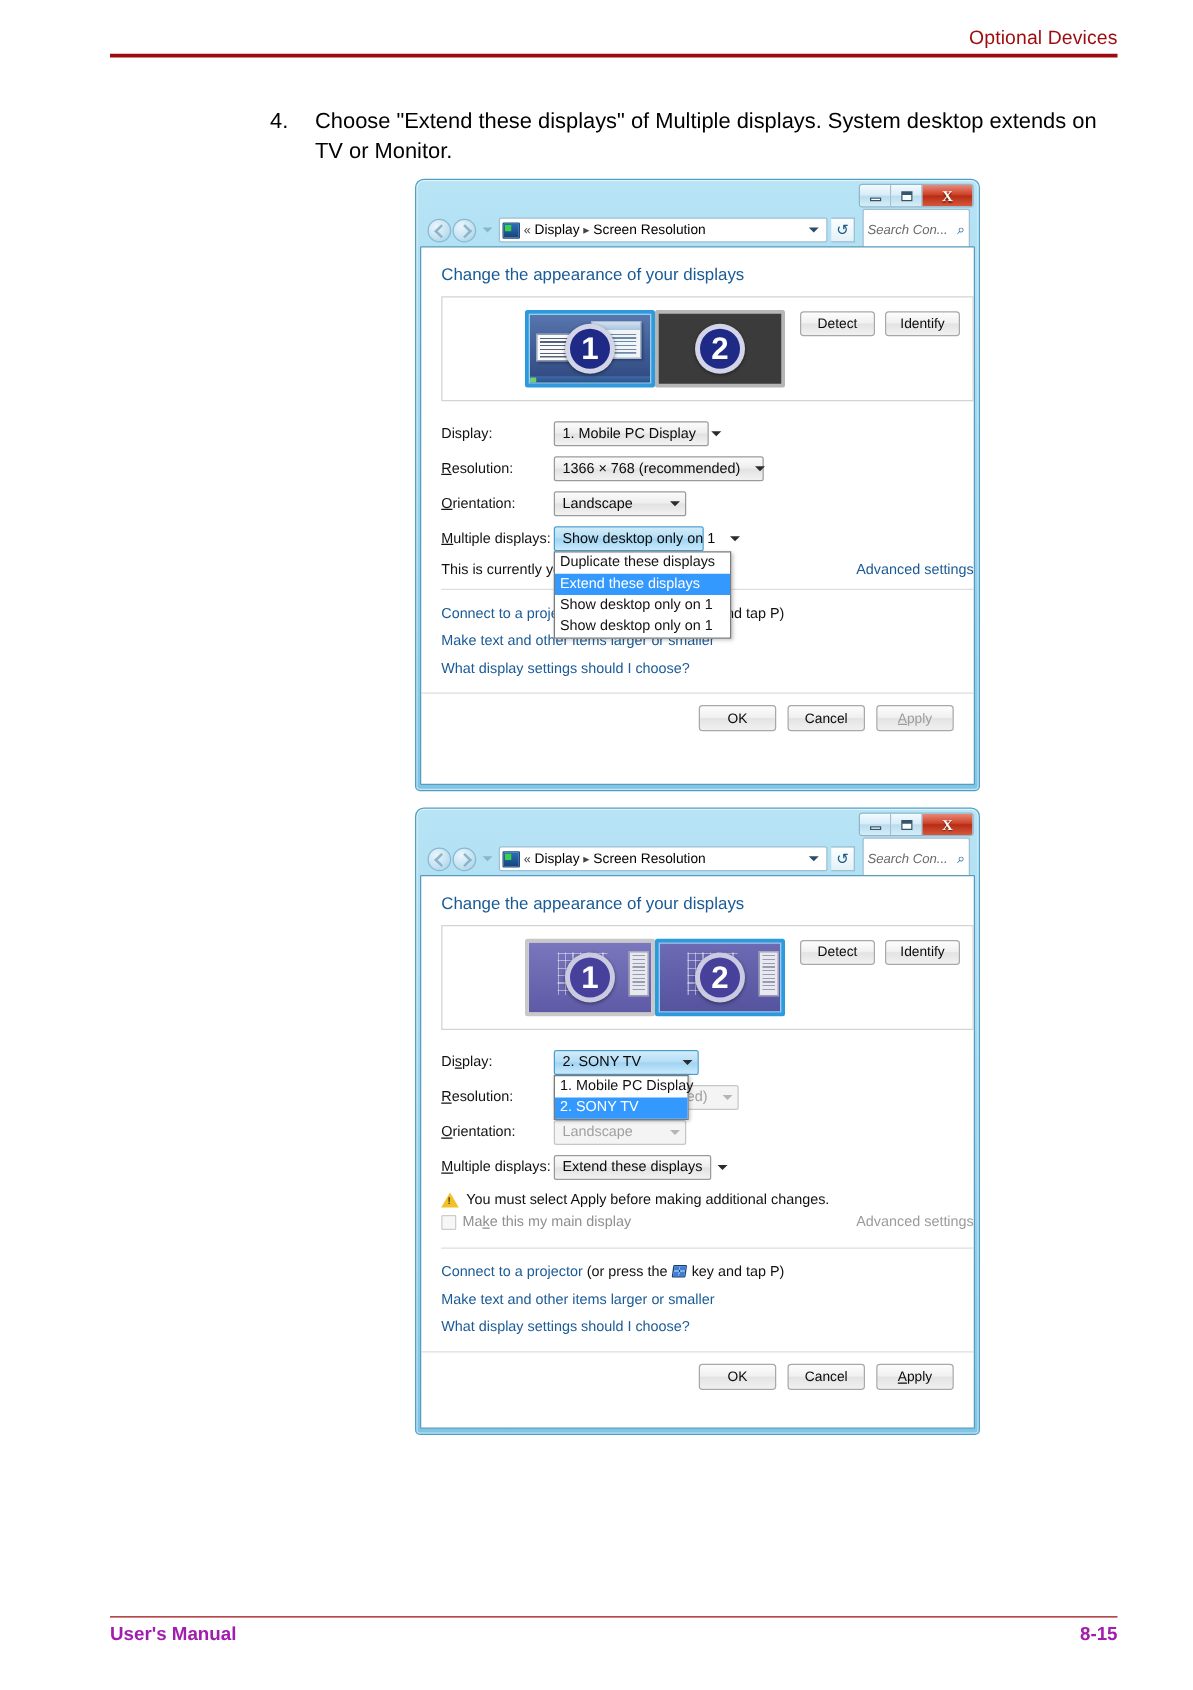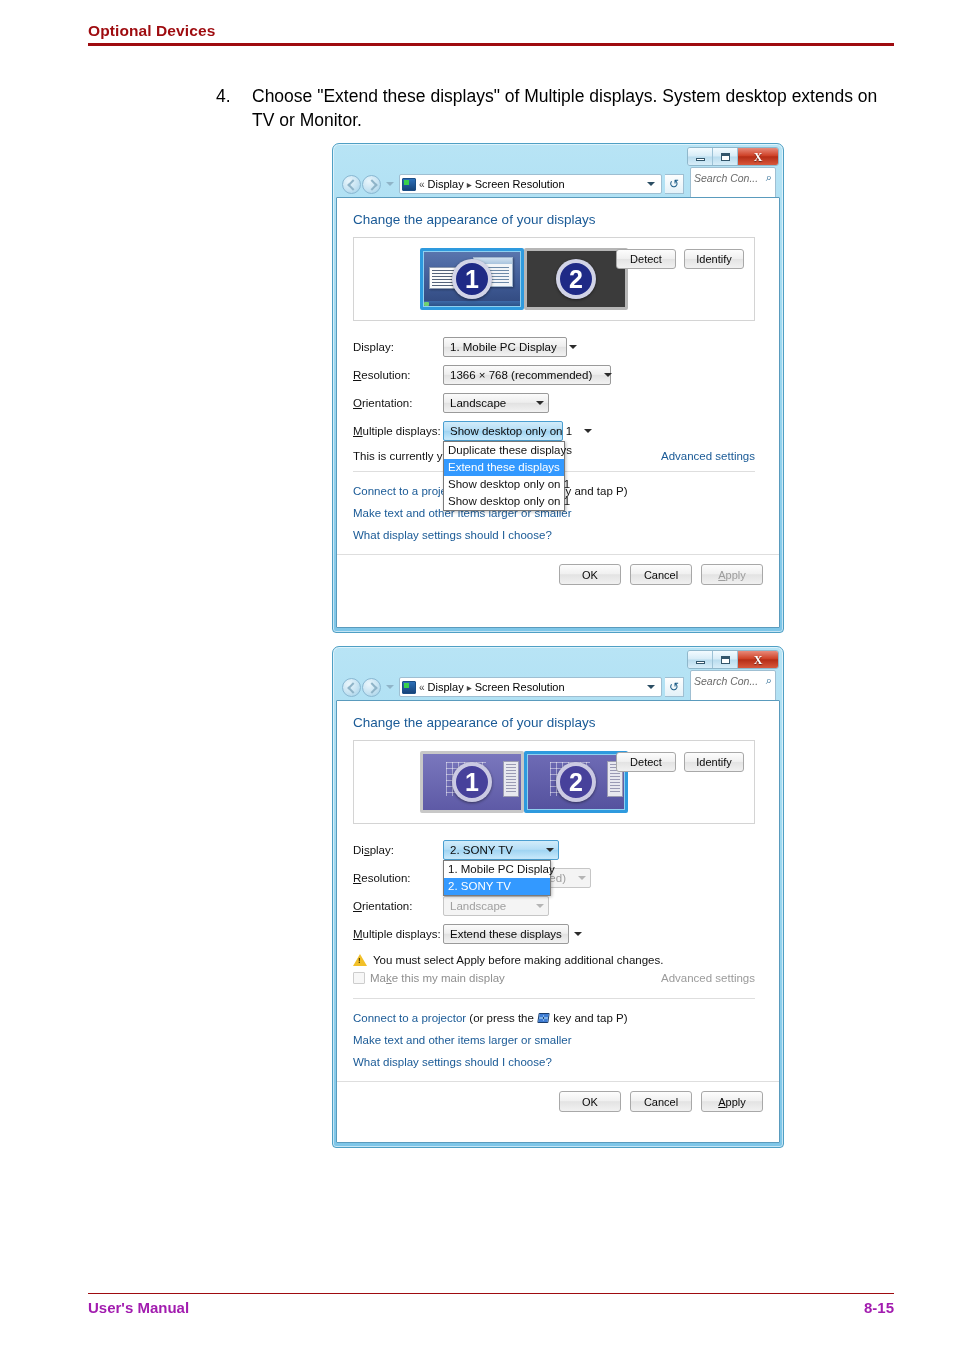--- a/index.html
+++ b/index.html
@@ -16,24 +16,24 @@
     overflow: hidden;
   }
 
   
   .pg-header {
     position: absolute;
     left: 88px; top: 22px;
     width: 806px;
   }
   .pg-header-title {
-    text-align: left;
+    text-align: right;
     color: #9e0b0f;
     font-size: 15.5px;
-    font-weight: bold;
+    font-weight: normal;
     letter-spacing: .1px;
     padding-bottom: 3px;
   }
   .pg-header-rule {
     height: 2.5px;
     background: #9e0b0f;
     width: 806px;
   }
 
   
@@ -190,21 +190,21 @@
     background: linear-gradient(180deg,#fdfefe 0%, #e3f1f8 100%);
     display: flex; align-items: center; justify-content: center;
     font-size: 12px; color: #1a5b86;
     flex: none;
   }
   .searchbox {
     width: 86px; height: 20px;
     background: #fff;
     border: 1px solid #9fbfd2;
     border-radius: 2px;
-    display: flex; align-items: flex-end;
+    display: flex; align-items: center;
     padding: 16px 3px;
     font-size: 10.5px;
     font-style: italic;
     color: #6a6a6a;
     flex: none;
     margin-left: 3px;
   }
   .searchbox .mag {
     margin-left: auto;
     font-style: normal;
@@ -213,21 +213,21 @@
   }
 
   
   .win-client {
     background: #fff;
     border: 1px solid #5a9bbd;
     border-radius: 1px;
     position: relative;
   }
   .client-inner {
-    padding: 14px 24px 0 16px;
+    padding: 14px 0 0 16px;
     position: relative;
   }
   .page-title {
     color: #1a5a96;
     font-size: 13.5px;
     margin-bottom: 10px;
   }
 
   
   .preview {
@@ -664,21 +664,21 @@
           </div>
         </div>
 
         <div class="frow">
           <div class="flabel"><span class="u">M</span>ultiple displays:</div>
           <div class="combo focus" style="width:120px;">
             <span class="txt">Show desktop only on 1</span>
             <span class="arrow"></span>
           </div>
 
-          <div class="dropdown" style="left:90px; top:24px; width:122px;">
+          <div class="dropdown" style="left:90px; top:24px; width:142px;">
             <div class="dd-item">Duplicate these displays</div>
             <div class="dd-item hl">Extend these displays</div>
             <div class="dd-item">Show desktop only on 1</div>
             <div class="dd-item">Show desktop only on 1</div>
           </div>
         </div>
 
         <div class="infoline">
           <span>This is currently your main display.</span>
           <span class="adv-link">Advanced settings</span>

